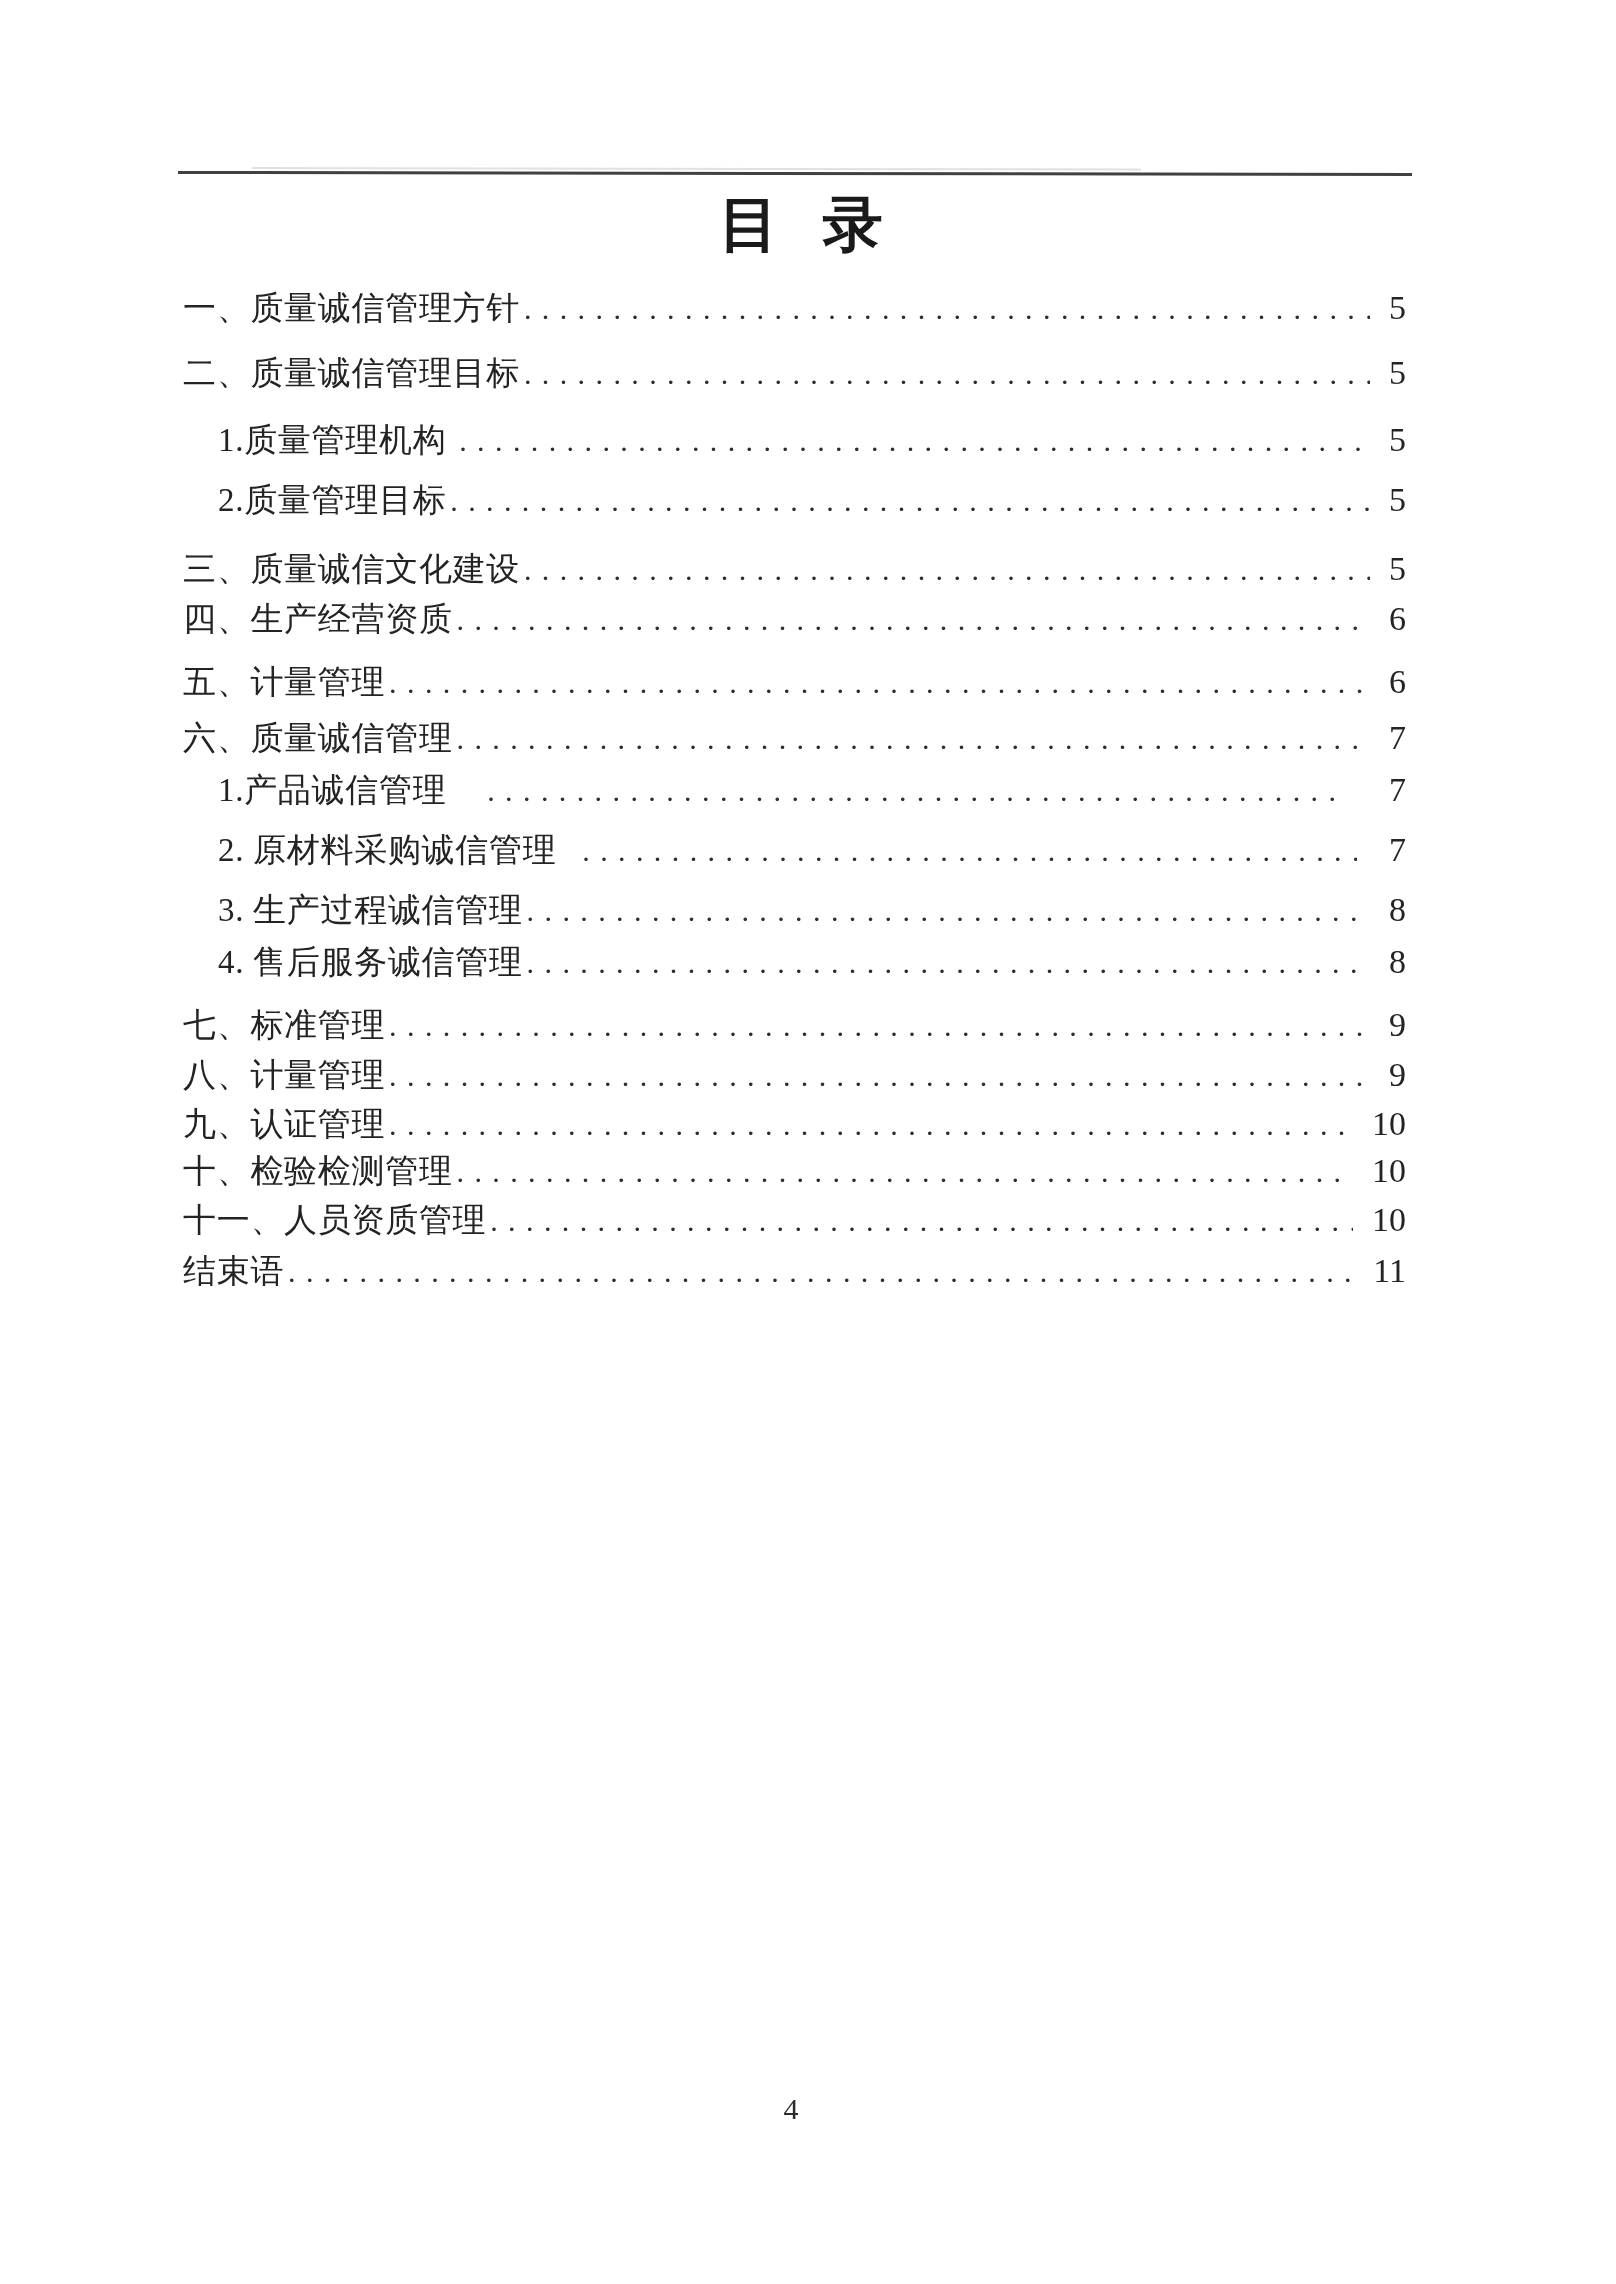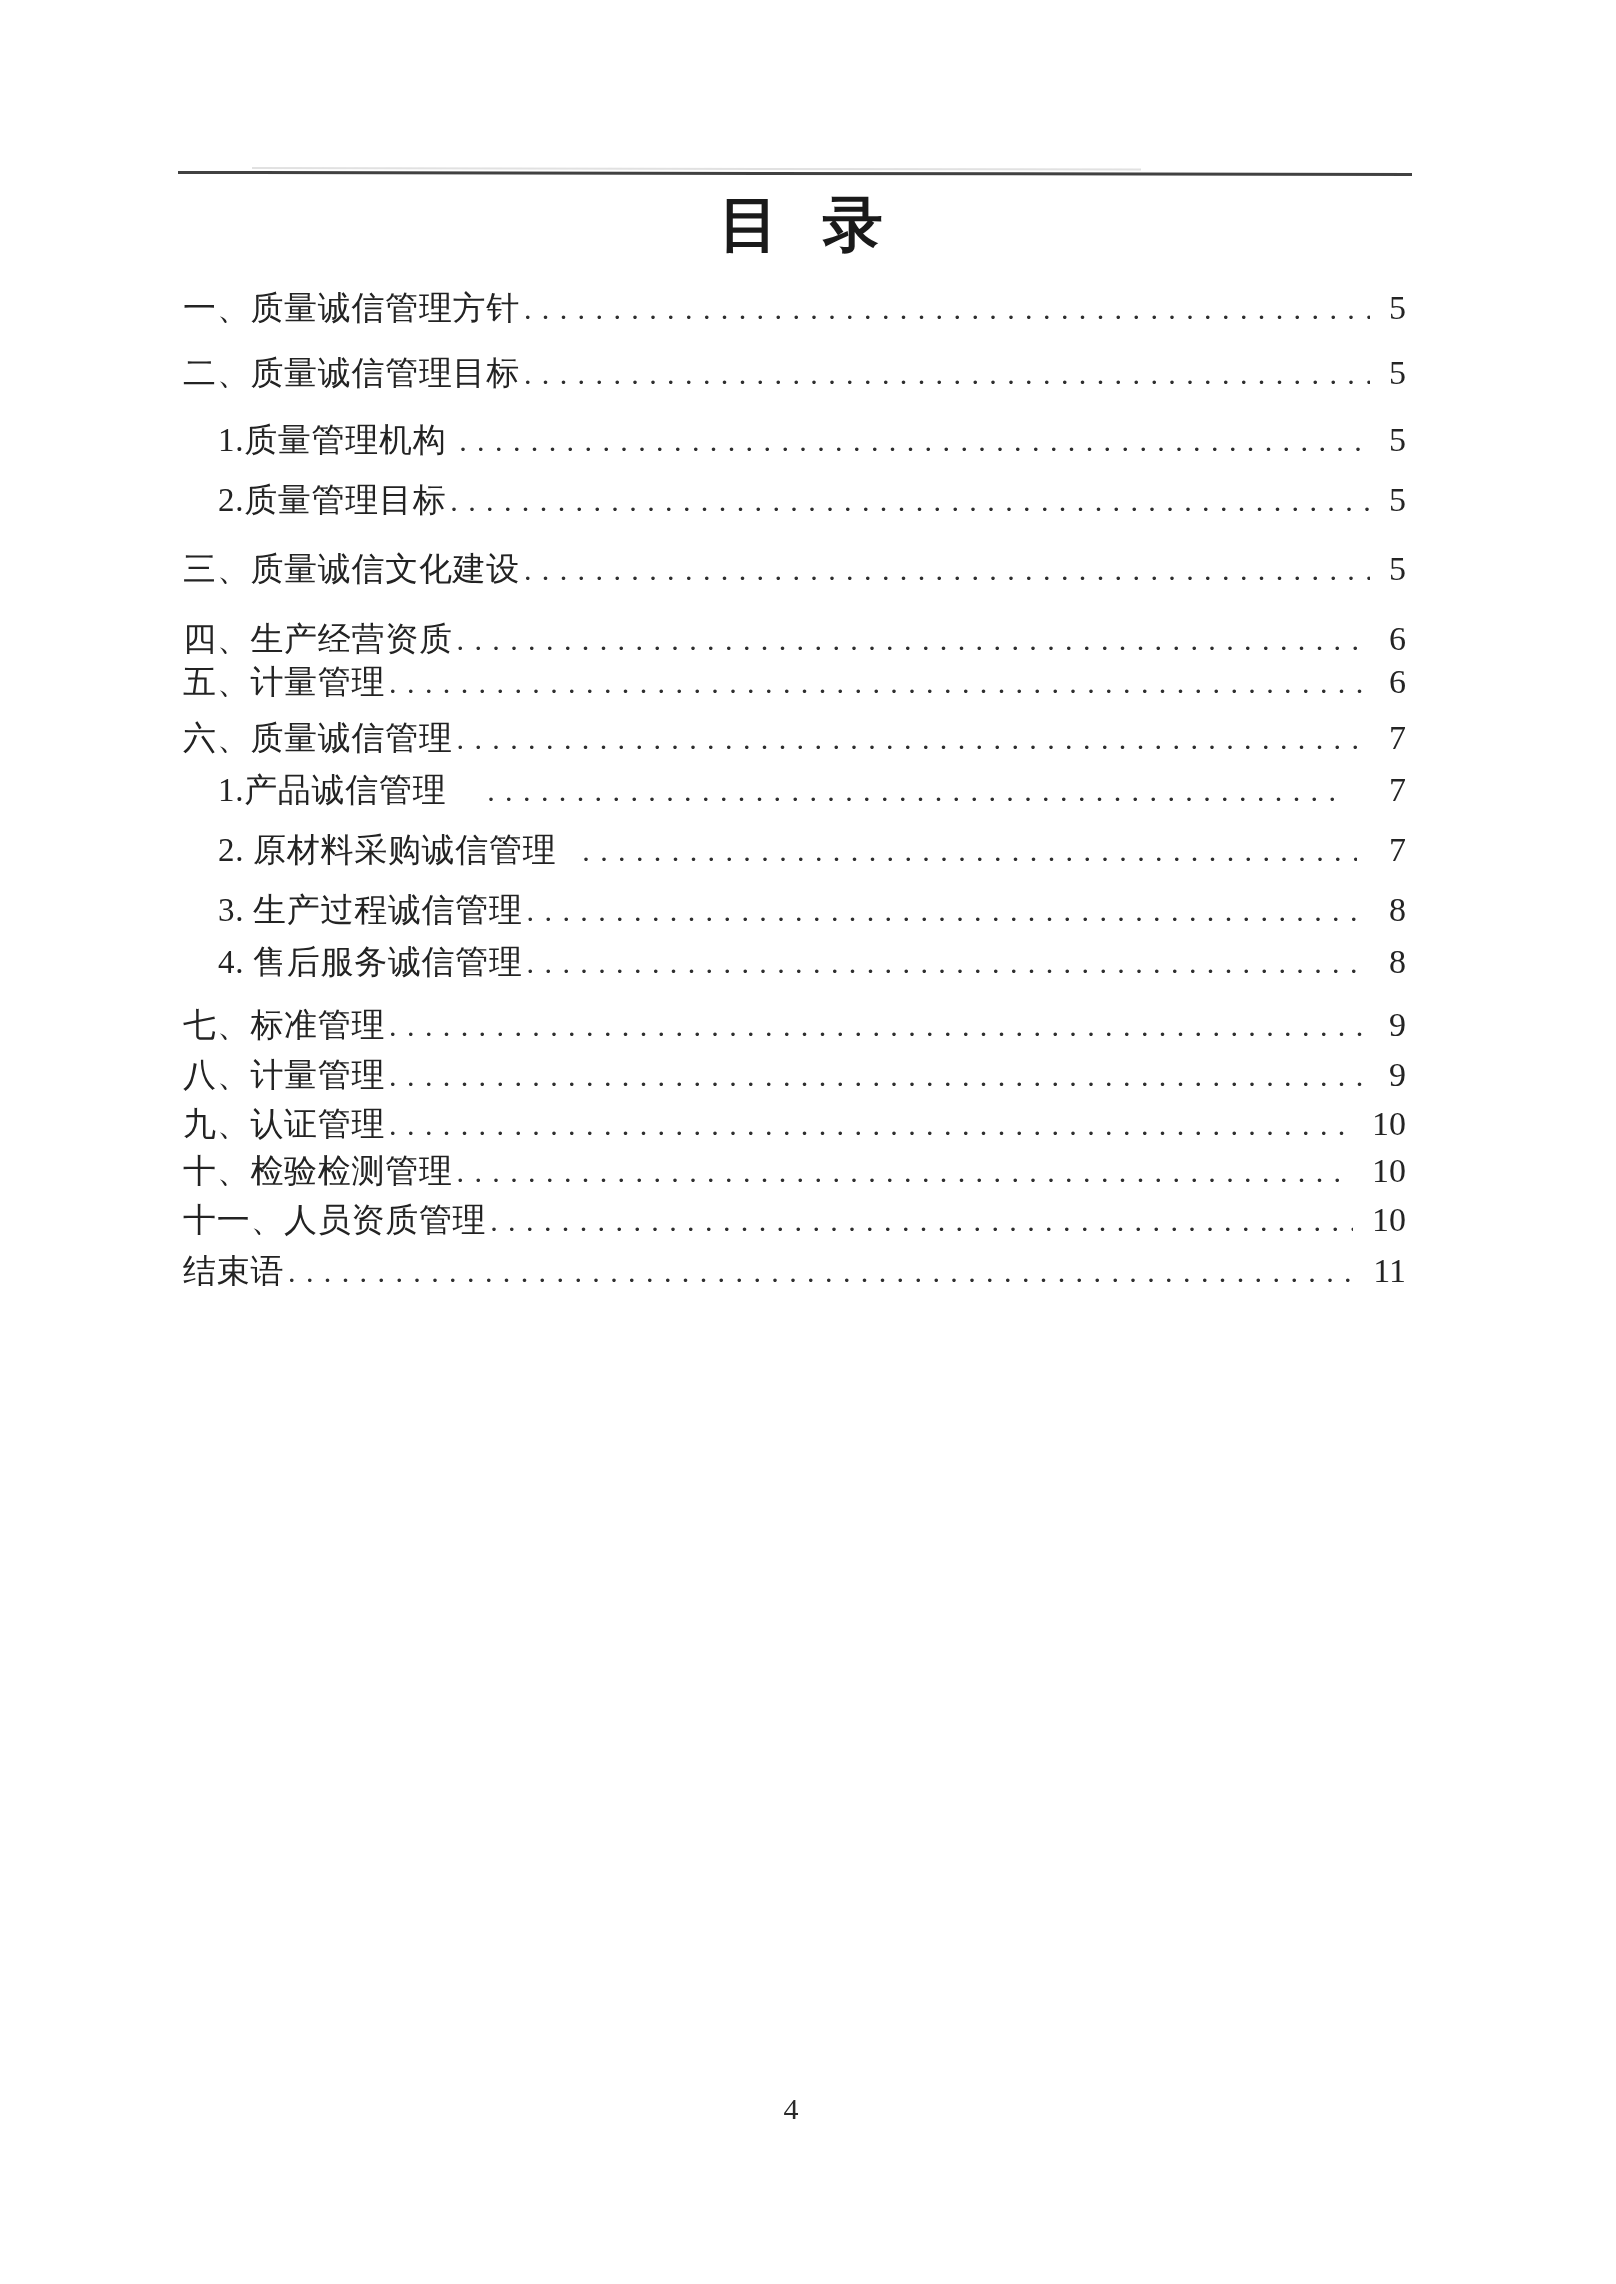--- a/index.html
+++ b/index.html
@@ -106,21 +106,21 @@
       <div class="toc-row lvl2" style="top: 480px;">
         <span class="lab">2.质量管理目标</span>
         <span class="lead">..................................................................................................................................</span>
         <span class="pg">5</span>
       </div>
       <div class="toc-row lvl1" style="top: 549px;">
         <span class="lab">三、质量诚信文化建设</span>
         <span class="lead">..................................................................................................................................</span>
         <span class="pg">5</span>
       </div>
-      <div class="toc-row lvl1" style="top: 599px; margin-top: 20px;">
+      <div class="toc-row lvl1" style="top: 599px;">
         <span class="lab">四、生产经营资质</span>
         <span class="lead">..................................................................................................................................</span>
         <span class="pg">6</span>
       </div>
       <div class="toc-row lvl1" style="top: 662px;">
         <span class="lab">五、计量管理</span>
         <span class="lead">..................................................................................................................................</span>
         <span class="pg">6</span>
       </div>
       <div class="toc-row lvl1" style="top: 718px;">

